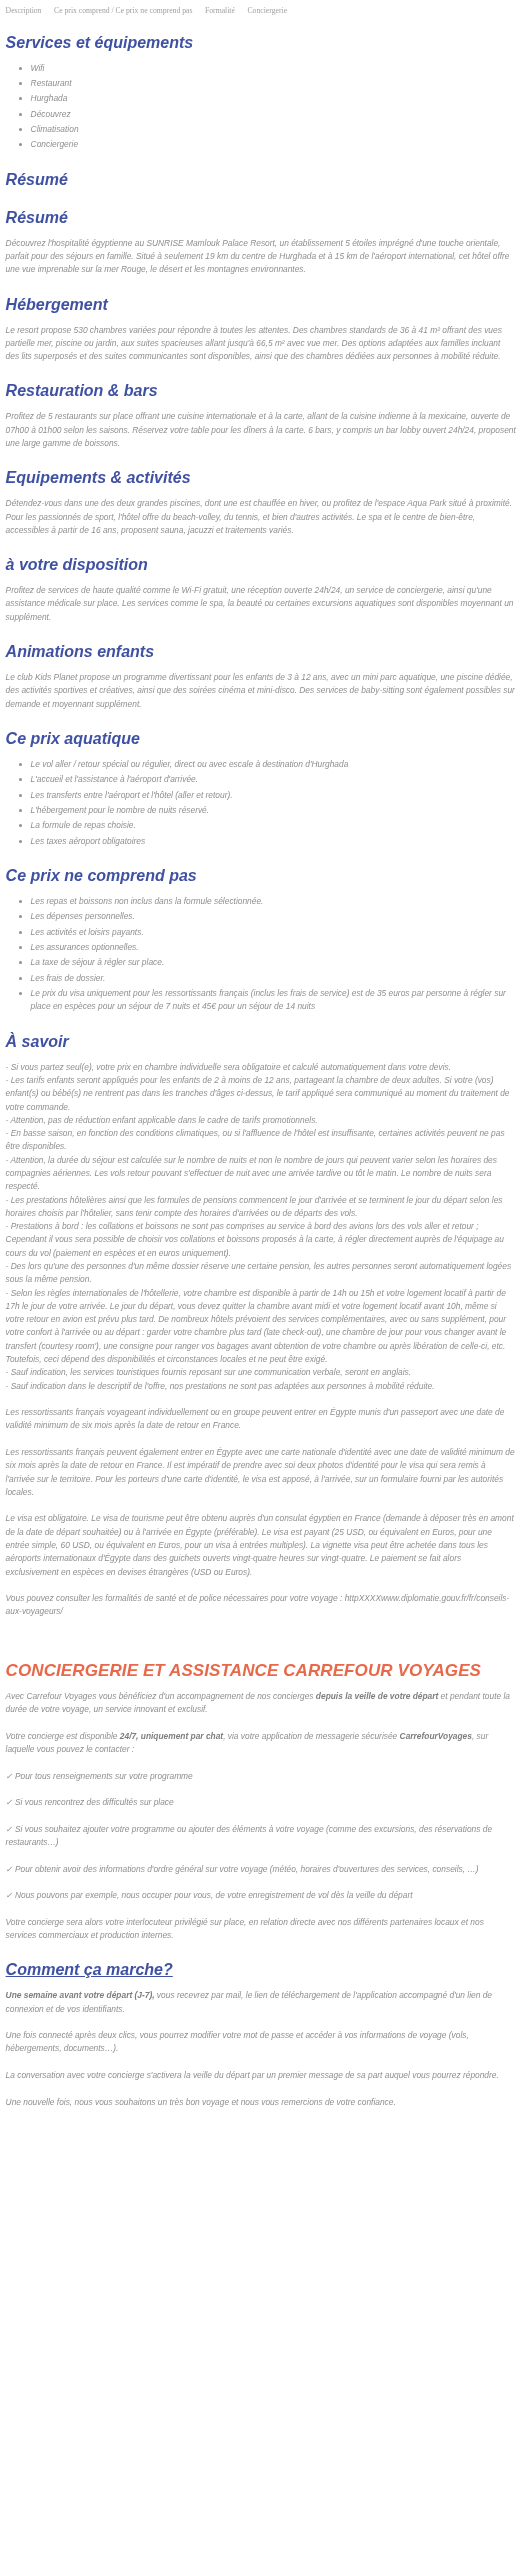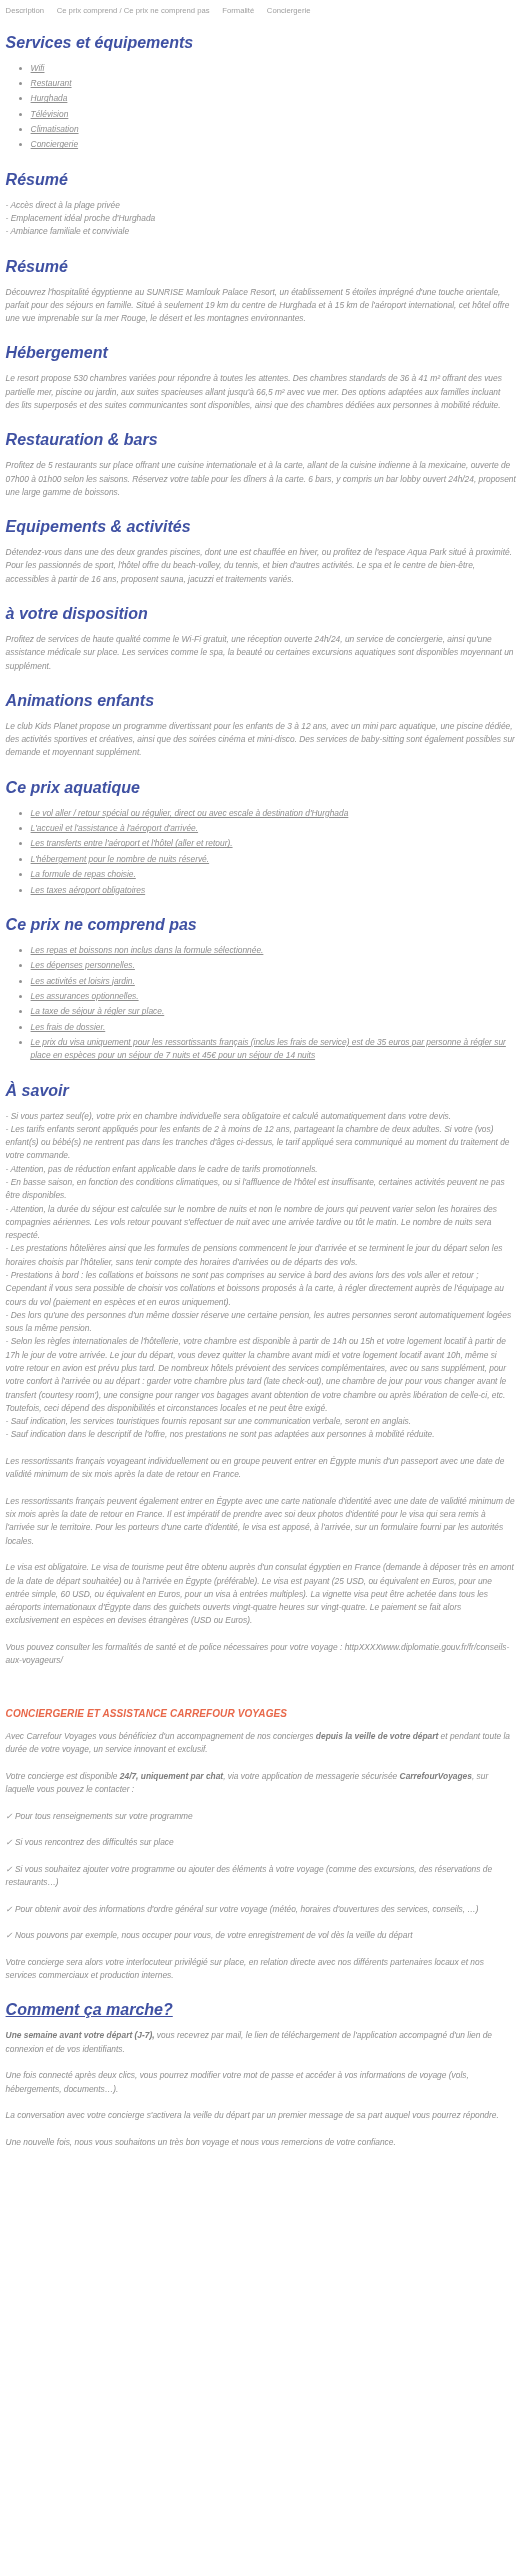--- a/index.html
+++ b/index.html
@@ -10,82 +10,78 @@
   }
   .page { padding: 4.2px 14px 29px 5.6px; }
 
   .tabs {
     display: flex;
     flex-wrap: wrap;
     gap: 12.6px;
     font-size: 7.7px;
     color: #a0a0a0;
     margin: 1.4px 0 8.4px 0;
+    font-family: Liberation Serif, serif;
   }
   .tab { cursor: pointer; white-space: nowrap; }
 
   .content {
     color: #8f8f8f;
     font-size: 8.4px;
     line-height: 1.58;
     font-style: italic;
   }
 
   .content h2 {
     font-size: 16px;
     font-weight: bold;
     font-style: italic;
     margin: 18px 0 9px 0;
     line-height: 1.25;
   }
   .content h2.blue { color: #3f51a3; }
-  .content h2.orange { color: #e8684a; margin-top: 41px; font-size: 10px; letter-spacing: 0.1px; }
+  .content h2.orange { color: #e8684a; margin-top: 41px; font-size: 17px; letter-spacing: 0.1px; }
   .content h2.underline { text-decoration: underline; }
 
   .content p.para { margin: 0 0 13.3px 0; }
 
   .content .lines { margin: 0 0 13.3px 0; }
   .content .lines p { margin: 0; }
 
   .content ul.bullets {
     margin: 0 0 13.3px 0;
     padding-left: 25px;
     list-style-type: disc;
   }
-  .content ul.bullets li { margin: 0 0 2.1px 0; text-decoration: underline; }
+  .content ul.bullets li { margin: 0 0 2.1px 0; }
 
   .content .bold { font-weight: bold; color: #7e7e7e; }
   .content .ul { }
 </style>
 </head>
 <body>
 
 <div class="page">
   <div class="tabs">
       <span class="tab">Description</span>
       <span class="tab">Ce prix comprend / Ce prix ne comprend pas</span>
       <span class="tab">Formalité</span>
       <span class="tab">Conciergerie</span>
     </div>
   <div class="content">
       <h2 class="blue">Services et équipements</h2>
       <ul class="bullets">
         <li>Wifi</li>
         <li>Restaurant</li>
         <li>Hurghada</li>
-        <li>Télévision</li>
+        <li>Découvrez</li>
         <li>Climatisation</li>
         <li>Conciergerie</li>
       </ul>
       <h2 class="blue">Résumé</h2>
-      <div class="lines">
-        <p>- Accès direct à la plage privée</p>
-        <p>- Emplacement idéal proche d'Hurghada</p>
-        <p>- Ambiance familiale et conviviale</p>
-      </div>
       <h2 class="blue">Résumé</h2>
       <p class="para">Découvrez l'hospitalité égyptienne au SUNRISE Mamlouk Palace Resort, un établissement 5 étoiles imprégné d'une touche orientale, parfait pour des séjours en famille. Situé à seulement 19 km du centre de Hurghada et à 15 km de l'aéroport international, cet hôtel offre une vue imprenable sur la mer Rouge, le désert et les montagnes environnantes.</p>
       <h2 class="blue">Hébergement</h2>
       <p class="para">Le resort propose 530 chambres variées pour répondre à toutes les attentes. Des chambres standards de 36 à 41 m² offrant des vues partielle mer, piscine ou jardin, aux suites spacieuses allant jusqu'à 66,5 m² avec vue mer. Des options adaptées aux familles incluant des lits superposés et des suites communicantes sont disponibles, ainsi que des chambres dédiées aux personnes à mobilité réduite.</p>
       <h2 class="blue">Restauration &amp; bars</h2>
       <p class="para">Profitez de 5 restaurants sur place offrant une cuisine internationale et à la carte, allant de la cuisine indienne à la mexicaine, ouverte de 07h00 à 01h00 selon les saisons. Réservez votre table pour les dîners à la carte. 6 bars, y compris un bar lobby ouvert 24h/24, proposent une large gamme de boissons.</p>
       <h2 class="blue">Equipements &amp; activités</h2>
       <p class="para">Détendez-vous dans une des deux grandes piscines, dont une est chauffée en hiver, ou profitez de l'espace Aqua Park situé à proximité. Pour les passionnés de sport, l'hôtel offre du beach-volley, du tennis, et bien d'autres activités. Le spa et le centre de bien-être, accessibles à partir de 16 ans, proposent sauna, jacuzzi et traitements variés.</p>
       <h2 class="blue">à votre disposition</h2>
       <p class="para">Profitez de services de haute qualité comme le Wi-Fi gratuit, une réception ouverte 24h/24, un service de conciergerie, ainsi qu'une assistance médicale sur place. Les services comme le spa, la beauté ou certaines excursions aquatiques sont disponibles moyennant un supplément.</p>
@@ -97,21 +93,21 @@
         <li>L'accueil et l'assistance à l'aéroport d'arrivée.</li>
         <li>Les transferts entre l'aéroport et l'hôtel (aller et retour).</li>
         <li>L'hébergement pour le nombre de nuits réservé.</li>
         <li>La formule de repas choisie.</li>
         <li>Les taxes aéroport obligatoires</li>
       </ul>
       <h2 class="blue">Ce prix ne comprend pas</h2>
       <ul class="bullets">
         <li>Les repas et boissons non inclus dans la formule sélectionnée.</li>
         <li>Les dépenses personnelles.</li>
-        <li>Les activités et loisirs jardin.</li>
+        <li>Les activités et loisirs payants.</li>
         <li>Les assurances optionnelles.</li>
         <li>La taxe de séjour à régler sur place.</li>
         <li>Les frais de dossier.</li>
         <li>Le prix du visa uniquement pour les ressortissants français (inclus les frais de service) est de 35 euros par personne à régler sur place en espèces pour un séjour de 7 nuits et 45€ pour un séjour de 14 nuits</li>
       </ul>
       <h2 class="blue">À savoir</h2>
       <div class="lines">
         <p>- Si vous partez seul(e), votre prix en chambre individuelle sera obligatoire et calculé automatiquement dans votre devis.</p>
         <p>- Les tarifs enfants seront appliqués pour les enfants de 2 à moins de 12 ans, partageant la chambre de deux adultes. Si votre (vos) enfant(s) ou bébé(s) ne rentrent pas dans les tranches d'âges ci-dessus, le tarif appliqué sera communiqué au moment du traitement de votre commande.</p>
         <p>- Attention, pas de réduction enfant applicable dans le cadre de tarifs promotionnels.</p>

